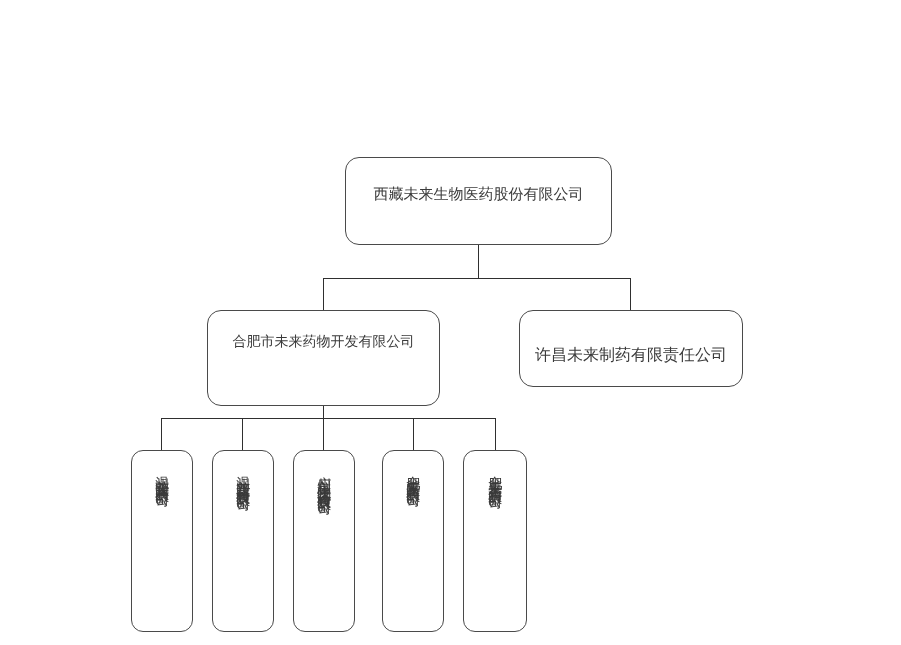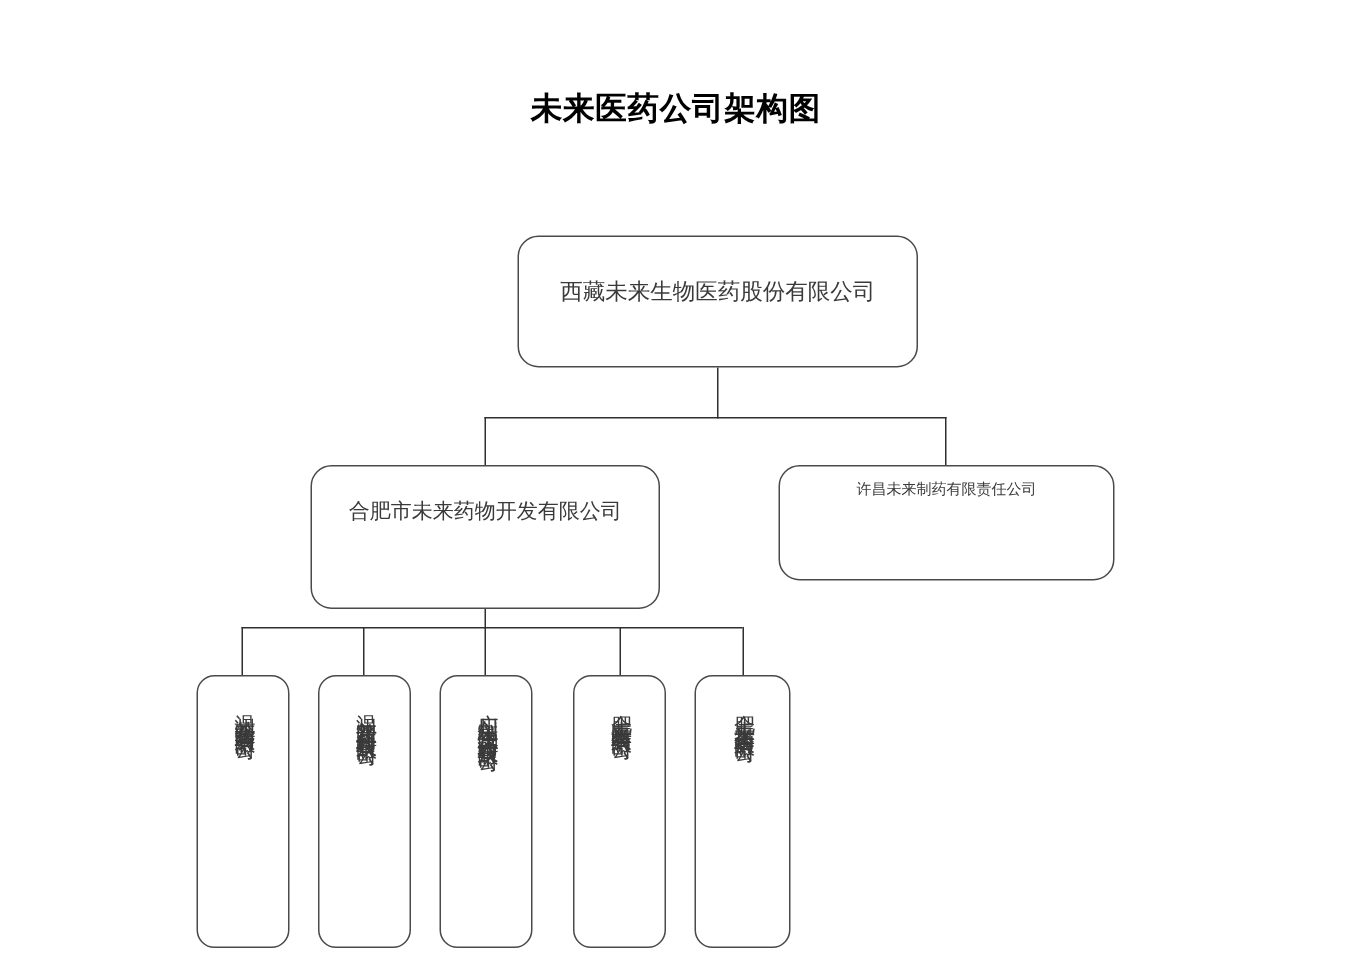--- a/index.html
+++ b/index.html
@@ -60,21 +60,21 @@
     line-height: 1.2;
   }
 
   .node-root { left: 345px; top: 157px; width: 267px; height: 88px; }
   .node-root .node-label { margin-top: 27px; }
 
   .node-l2a { left: 207px; top: 310px; width: 233px; height: 96px; }
   .node-l2a .node-label { margin-top: 22px; font-size: 14px; }
 
   .node-l2b { left: 519px; top: 310px; width: 224px; height: 77px; }
-  .node-l2b .node-label { margin-top: 10px; font-size: 10px; }
+  .node-l2b .node-label { margin-top: 34px; font-size: 16px; }
 
   
   .node-v {
     top: 450px;
     height: 182px;
     border-radius: 12px;
   }
   .node-v .node-label {
     display: block;
     writing-mode: vertical-rl;
@@ -101,21 +101,20 @@
     background: #2f2f2f;
   }
   .edge-v { width: 1px; }
   .edge-h { height: 1px; }
 </style>
 </head>
 <body>
 
 <div id="canvas">
 
-  <div class="chart-title">未来医药公司架构图</div>
 
   <div class="edge edge-v" style="left:478px; top:245px; height:34px;"></div>
   <div class="edge edge-h" style="left:323px; top:278px; width:308px;"></div>
   <div class="edge edge-v" style="left:323px; top:278px; height:33px;"></div>
   <div class="edge edge-v" style="left:630px; top:278px; height:33px;"></div>
 
   <div class="edge edge-v" style="left:323px; top:387px; height:32px;"></div>
   <div class="edge edge-h" style="left:161px; top:418px; width:334px;"></div>
   <div class="edge edge-v" style="left:161px; top:418px; height:33px;"></div>
   <div class="edge edge-v" style="left:242px; top:418px; height:33px;"></div>

